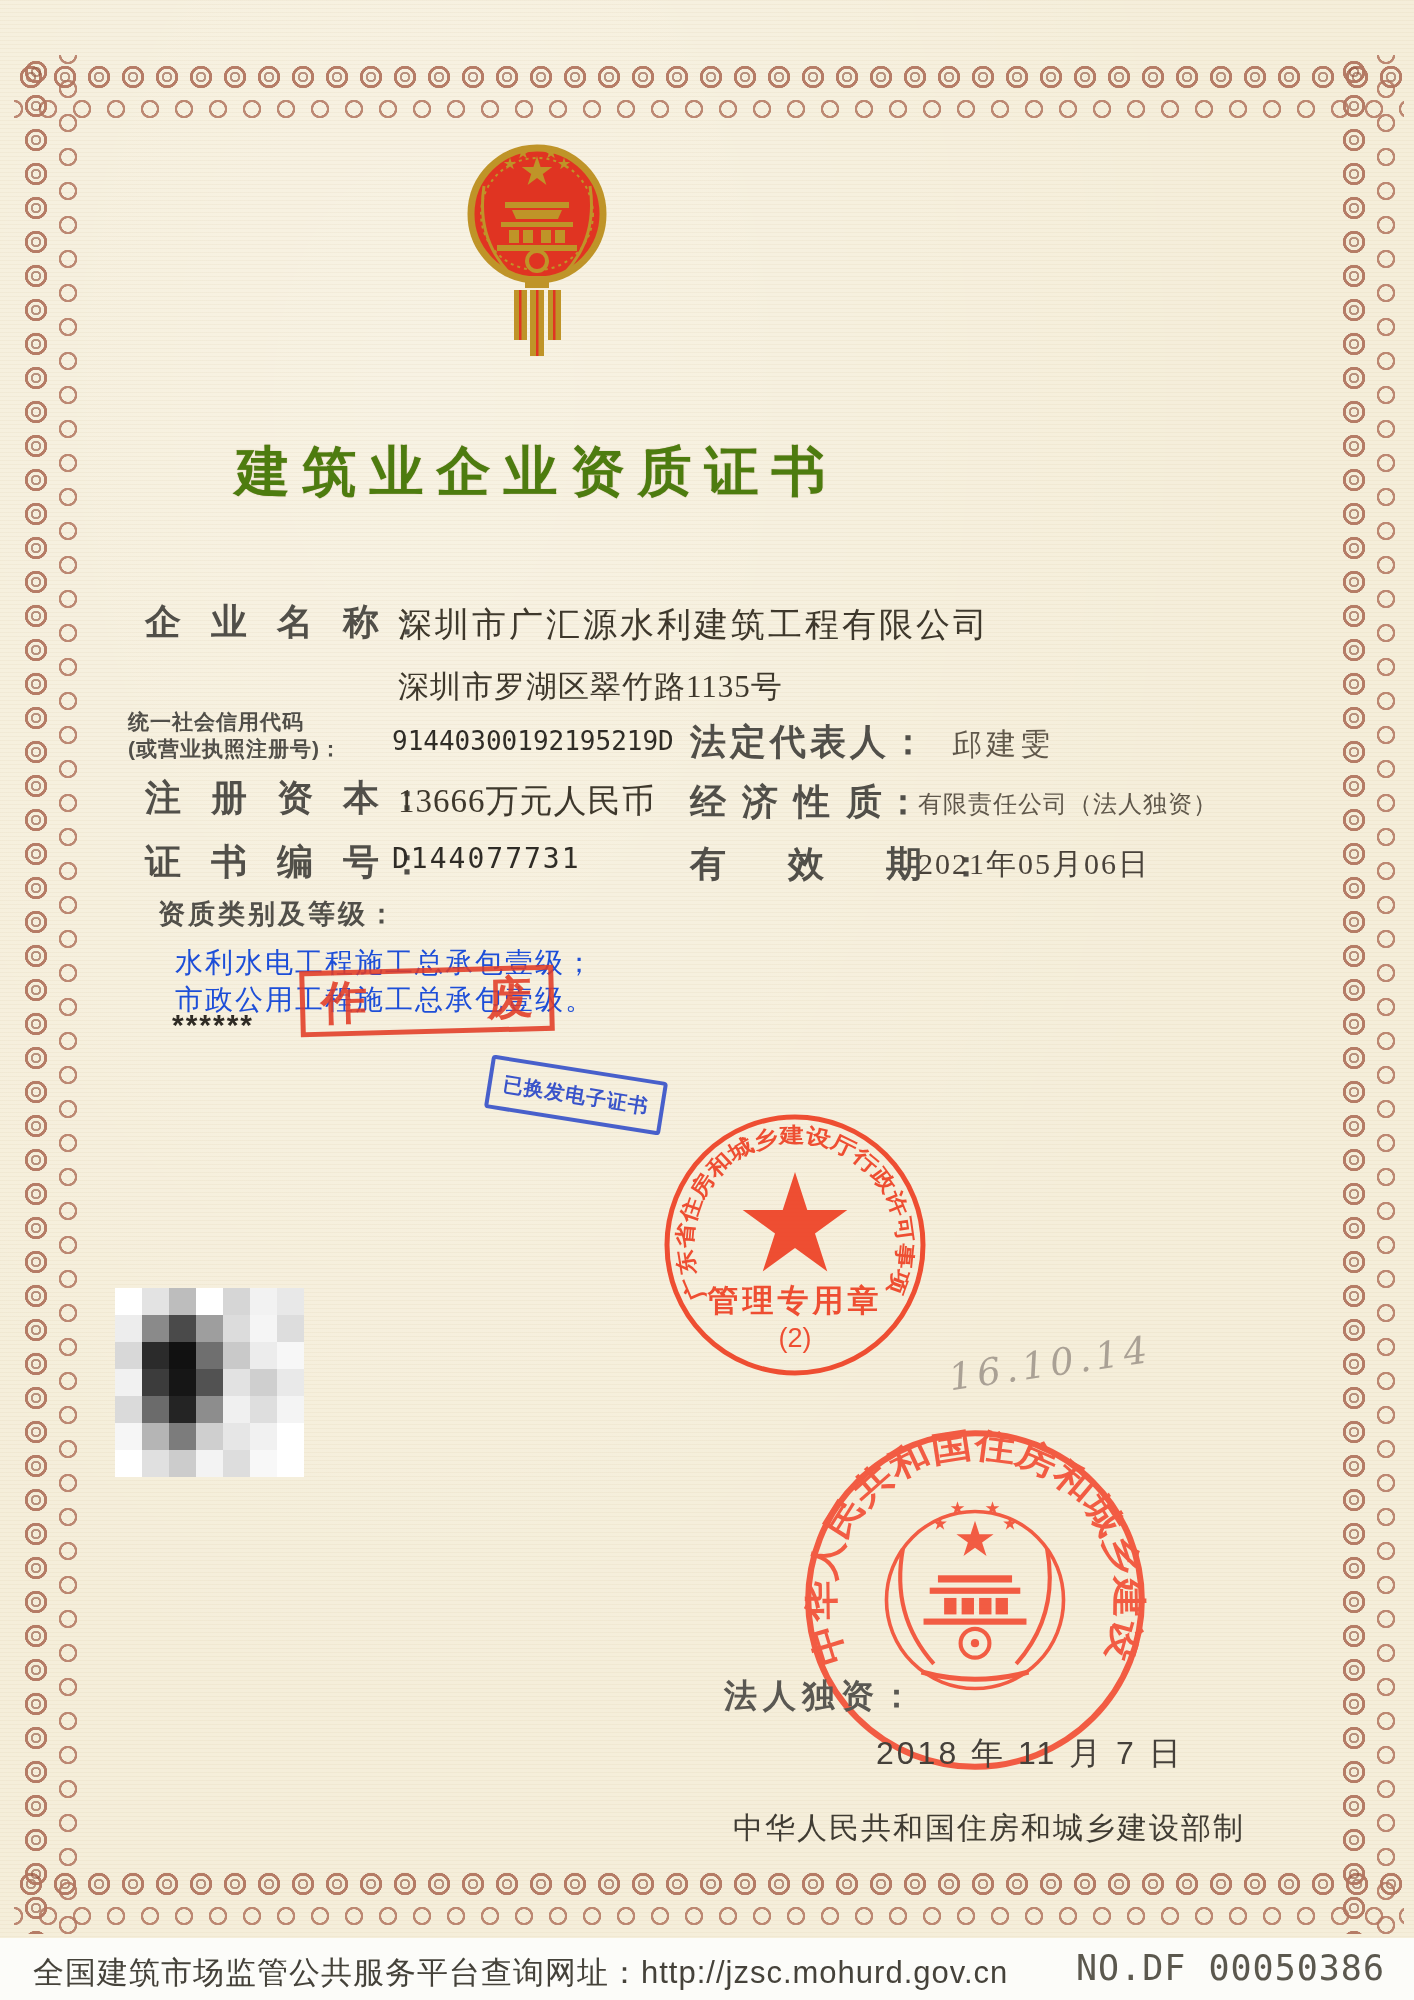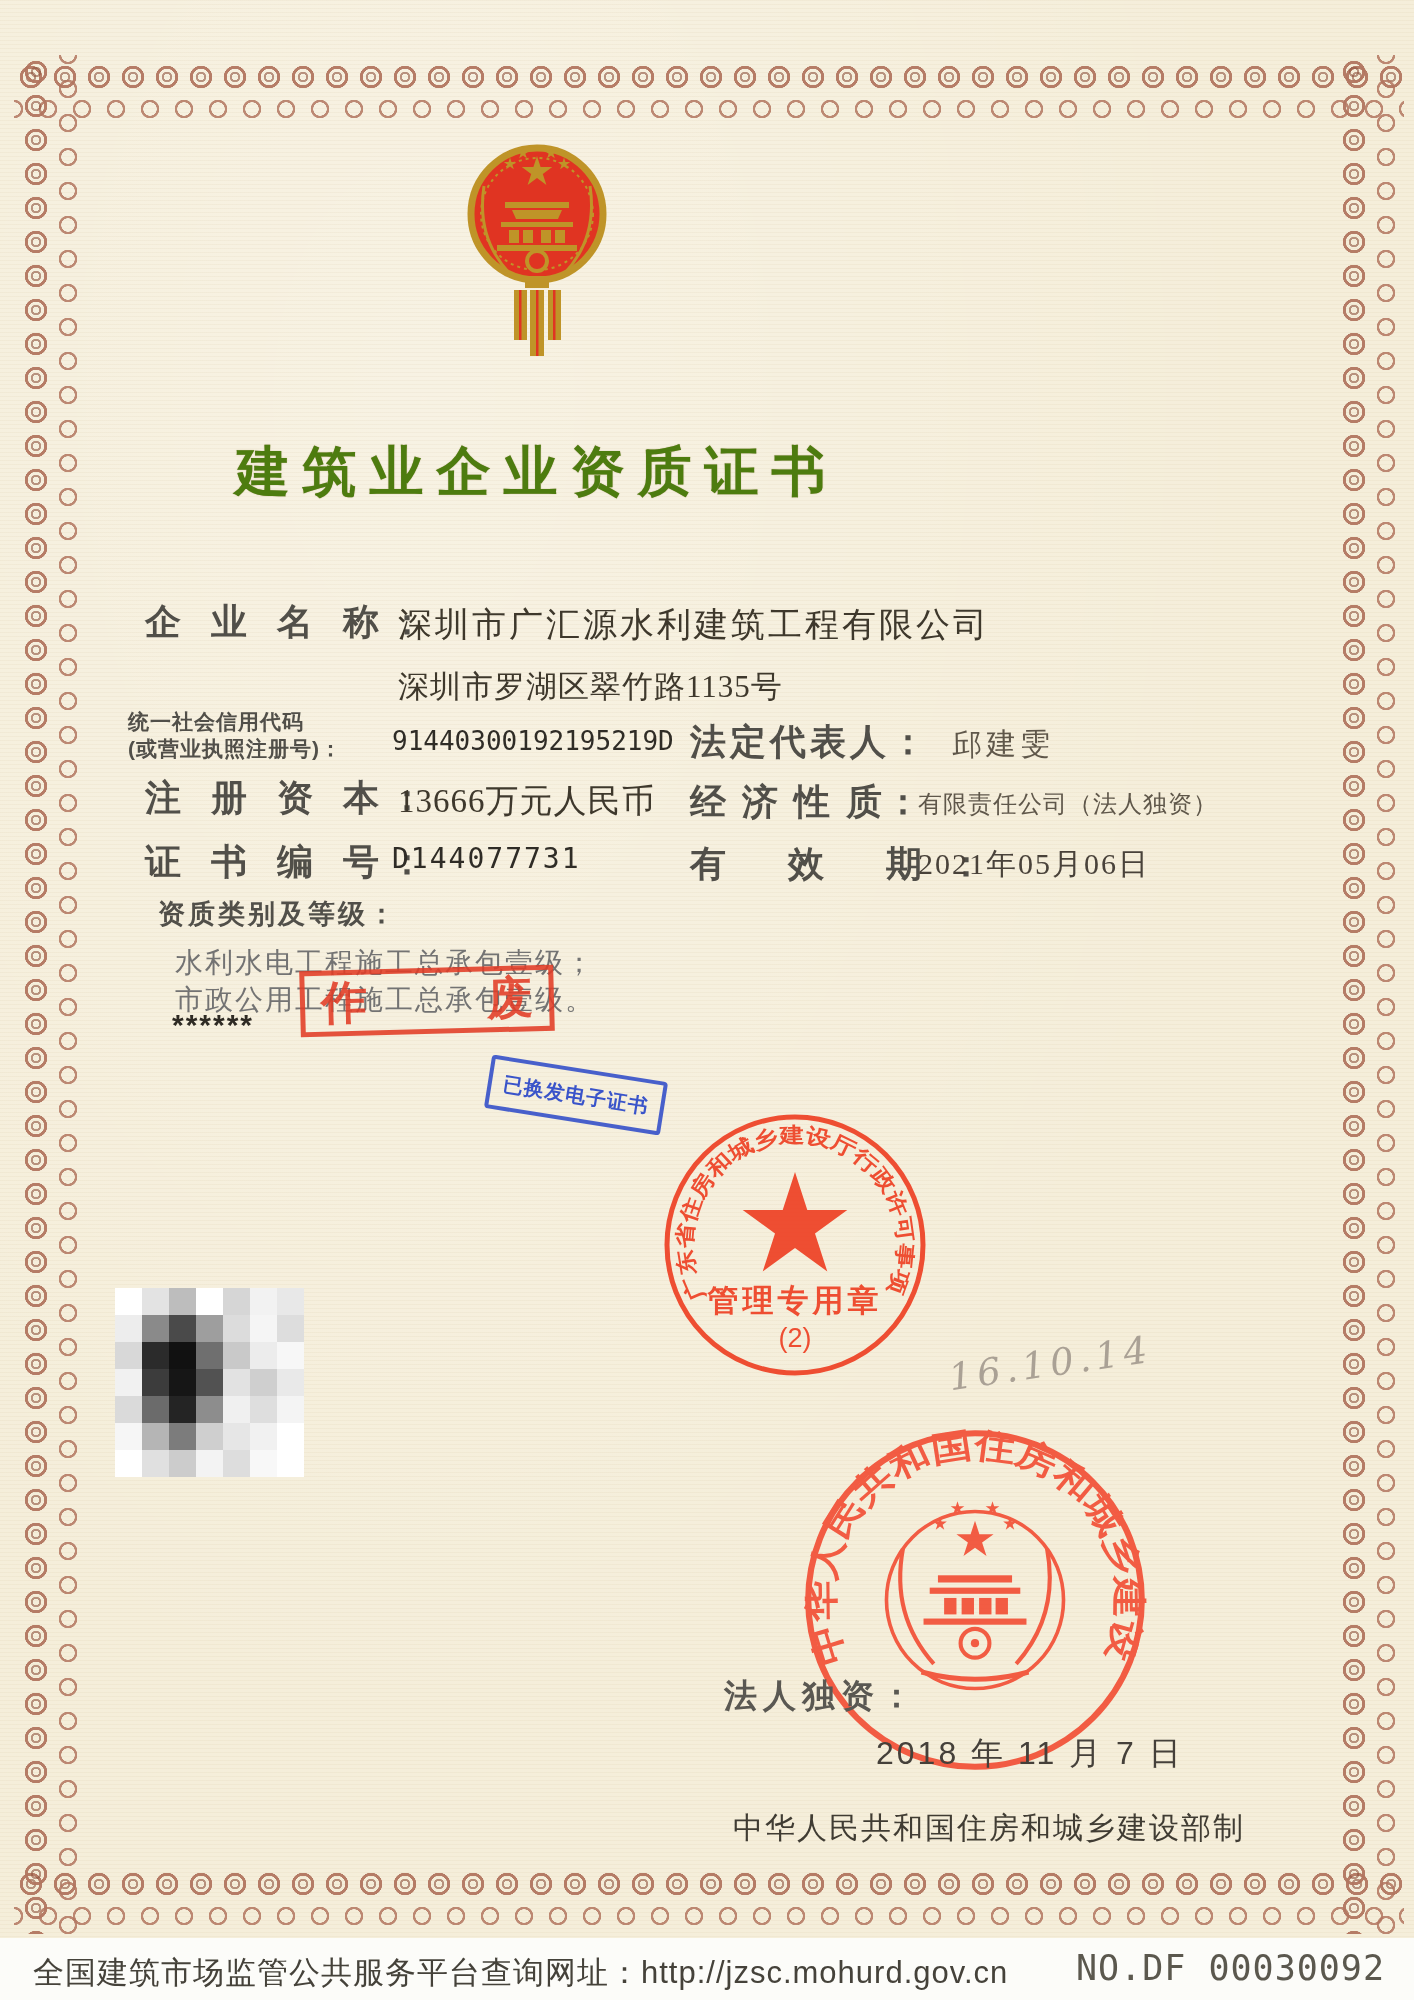--- a/index.html
+++ b/index.html
@@ -55,21 +55,21 @@
   #lbl-capital{left:145px;top:774px;}
   #val-capital{left:398px;top:779px;font-size:33px;letter-spacing:1px;}
   #lbl-economic{left:690px;top:778px;font-size:36px;letter-spacing:3px;}
   #val-economic{left:918px;top:788px;font-size:24px;letter-spacing:1px;}
   #lbl-certno{left:145px;top:838px;}
   #val-certno{left:392px;top:842px;font-size:28px;letter-spacing:2px;}
   #lbl-valid{left:690px;top:840px;font-size:36px;letter-spacing:26px;}
   #val-valid{left:918px;top:844px;font-size:30px;letter-spacing:2px;color:#49423a;}
   #lbl-qual{left:158px;top:896px;font-size:27px;letter-spacing:3px;}
   .qual-line{position:absolute;left:175px;font-size:28px;font-family:"Liberation Serif",serif;
-    color:#737373;letter-spacing:2px;white-space:nowrap;}
+    color:#1d4ed8;letter-spacing:2px;white-space:nowrap;}
   #qual-1{top:944px;}
   #qual-2{top:981px;}
   #qual-stars{position:absolute;left:172px;top:1008px;font-size:30px;font-weight:bold;
     color:#2f2b24;letter-spacing:2px;}
   
   .void-stamp{position:absolute;left:300px;top:968px;width:212px;height:56px;
     border:5px solid rgba(225,59,38,.88);transform:rotate(-1.5deg);
     display:flex;justify-content:space-between;align-items:center;padding:0 16px;
     color:rgba(225,59,38,.88);font-size:46px;font-weight:bold;
     font-family:"Liberation Serif",serif;}
@@ -276,15 +276,15 @@
       <div style="background: rgb(224, 224, 224);"></div>
       <div style="background: rgb(204, 204, 204);"></div>
       <div style="background: rgb(243, 243, 243);"></div>
       <div style="background: rgb(221, 221, 221);"></div>
       <div style="background: rgb(248, 248, 248);"></div>
       <div style="background: rgb(255, 255, 255);"></div>
     </div>
 
   <div class="footer-strip"></div>
   <div id="footer-url">全国建筑市场监管公共服务平台查询网址：http://jzsc.mohurd.gov.cn</div>
-  <div id="footer-serial">NO.DF 00030092</div>
+  <div id="footer-serial">NO.DF 00050386</div>
 
 </div>
 
 </body></html>

